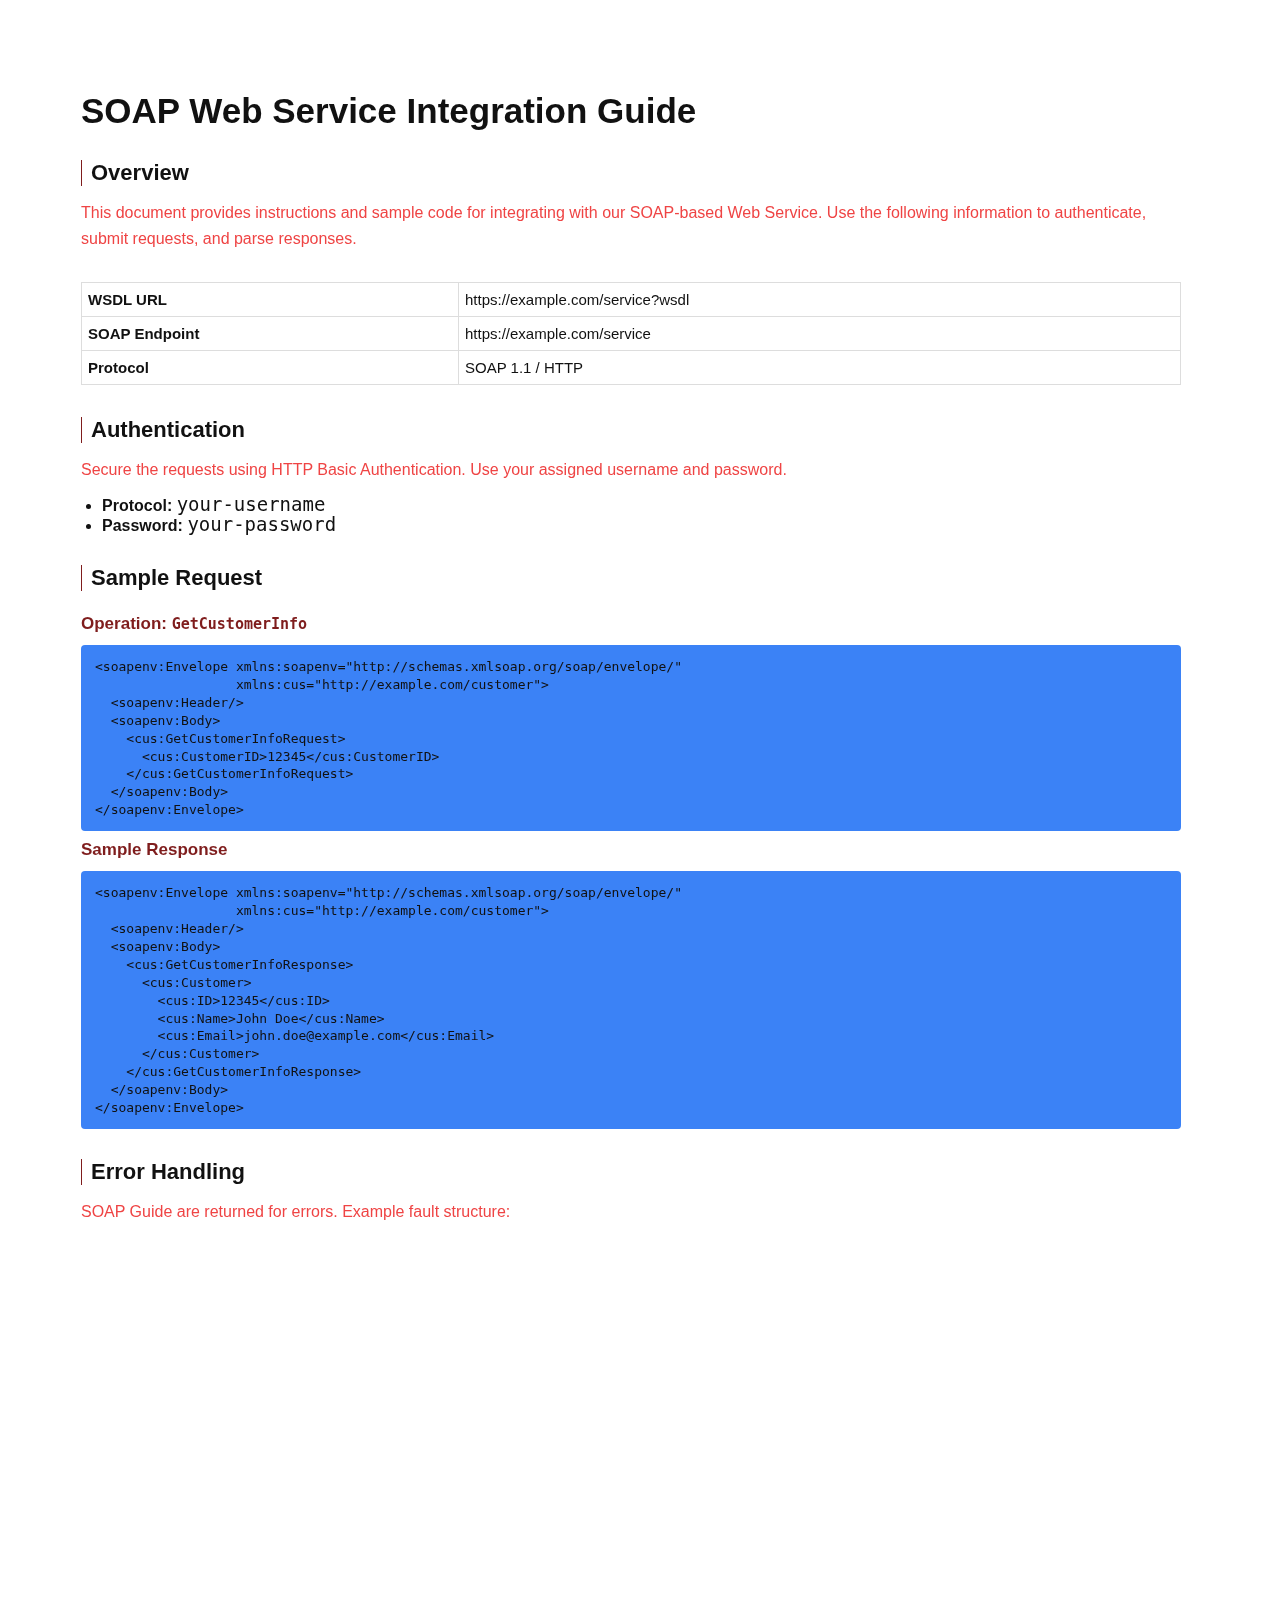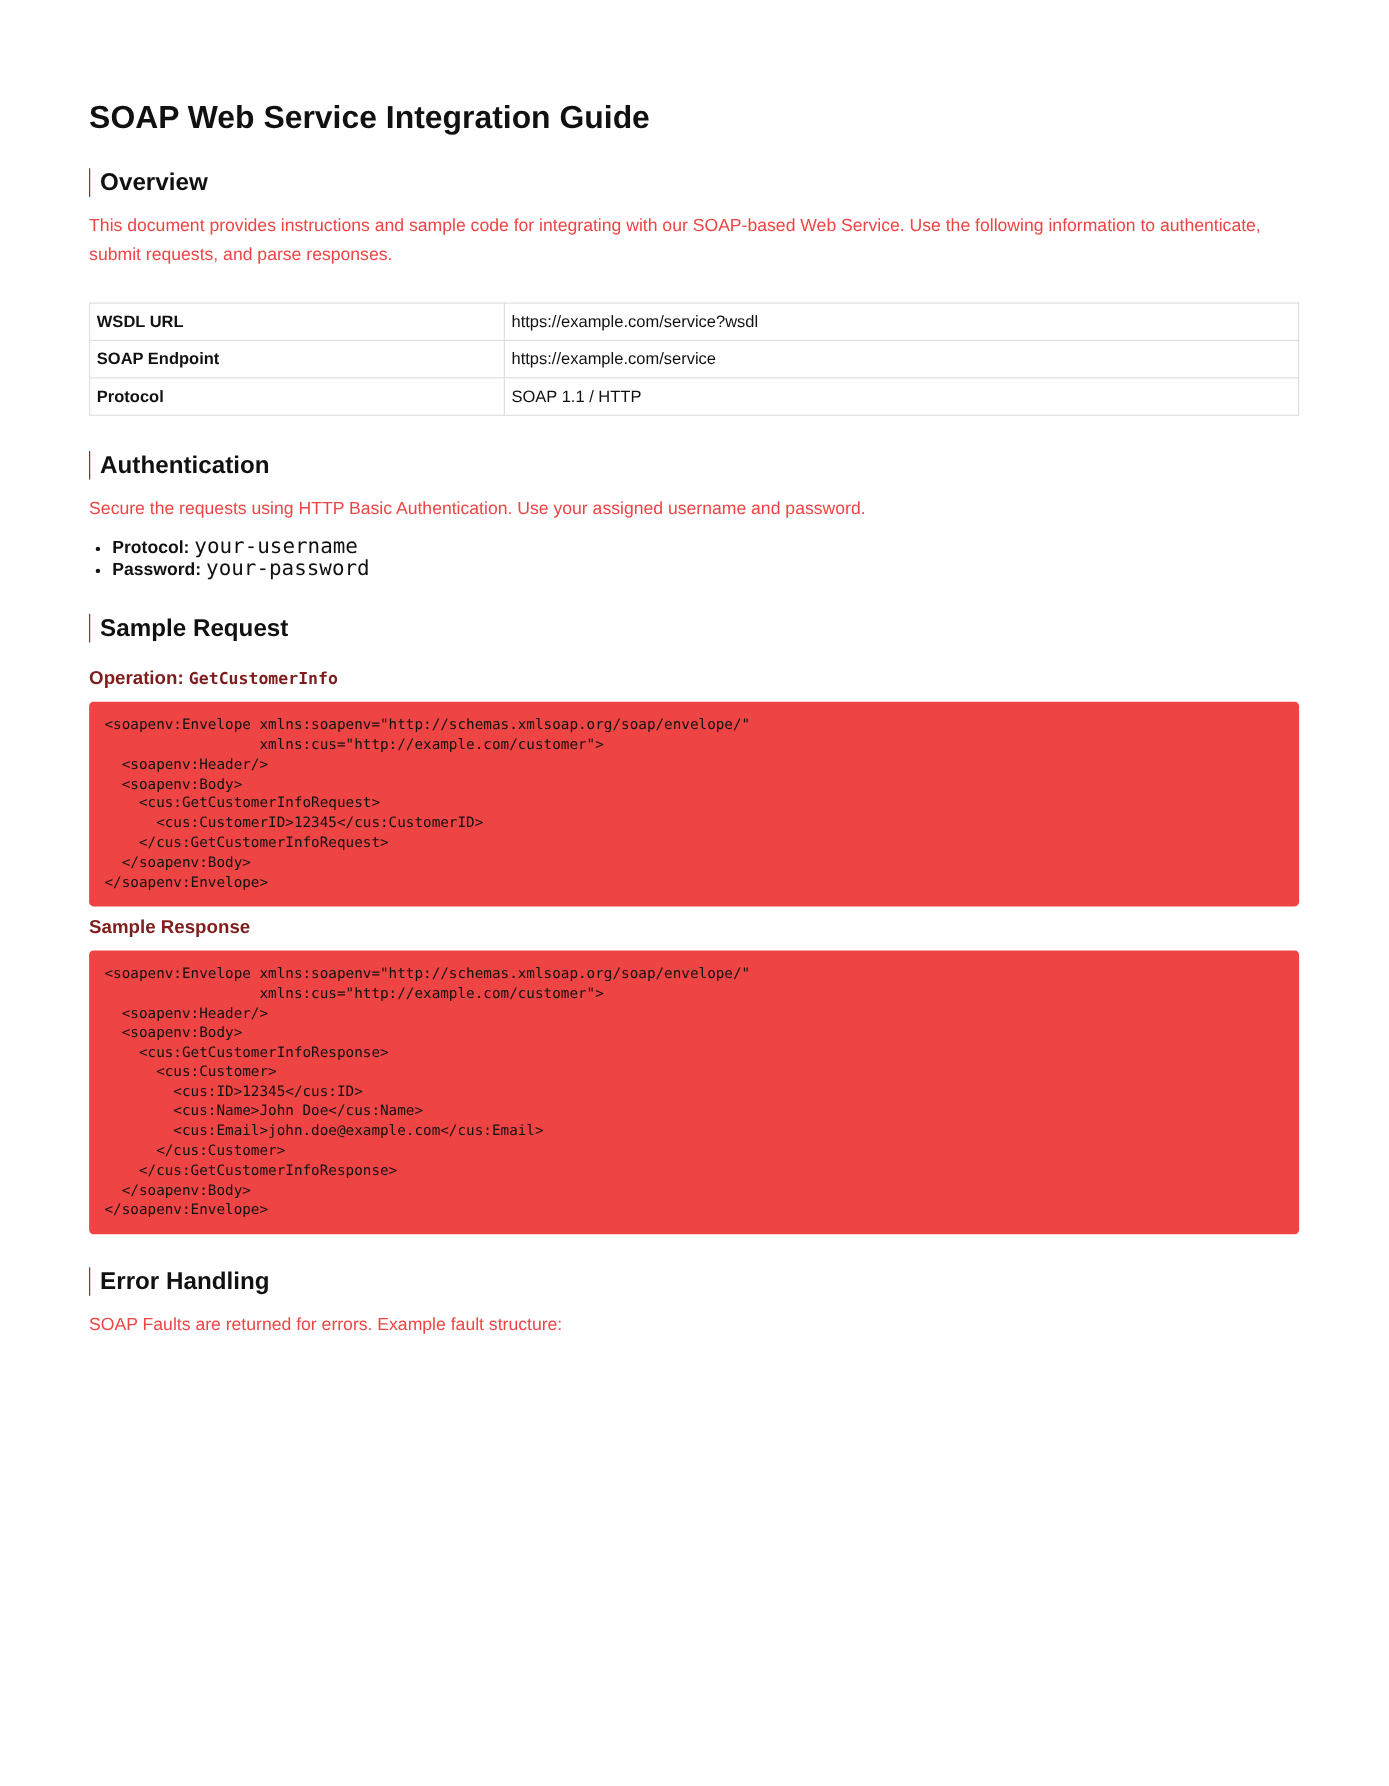--- a/index.html
+++ b/index.html
@@ -9,21 +9,21 @@
       min-height: 1624px;
       font-family: "Liberation Sans", sans-serif;
       color: #111111;
     }
     .page {
       padding: 60px 82px 80px 81px;
       width: 1263px;
     }
     h1 {
       font-family: "Liberation Sans", sans-serif;
-      font-size: 29px;
+      font-size: 35px;
       font-weight: bold;
       margin: 30px 0 28px 0;
       line-height: 1.2;
       color: #111;
     }
     h2 {
       font-family: "Liberation Sans", sans-serif;
       font-size: 22px;
       font-weight: bold;
       margin: 0;
@@ -81,21 +81,21 @@
       line-height: 19px;
     }
     ul.creds li b { font-weight: bold; }
     ul.creds code { font-size: 19px; }
 
     
     .sec-request { margin-top: 30px; }
     .op-heading { margin-top: 22px; }
     .op-heading code { font-size: 15px; font-weight: bold; }
     pre.codeblock {
-      background: #ef4444;
+      background: #3b82f6;
       border-radius: 4px;
       margin: 10px 0 0 0;
       padding: 13px 14px 12px 14px;
       width: 1100px;
       font-family: "DejaVu Sans Mono", monospace;
       font-size: 13px;
       line-height: 17.9px;
       color: #111;
       white-space: pre;
       overflow: hidden;
@@ -179,16 +179,16 @@
         &lt;cus:Name&gt;John Doe&lt;/cus:Name&gt;
         &lt;cus:Email&gt;john.doe@example.com&lt;/cus:Email&gt;
       &lt;/cus:Customer&gt;
     &lt;/cus:GetCustomerInfoResponse&gt;
   &lt;/soapenv:Body&gt;
 &lt;/soapenv:Envelope&gt;</pre>
   </section>
 
   <section class="section sec-error">
     <h2>Error Handling</h2>
-    <p>SOAP Faults are returned for errors. Example fault structure:</p>
+    <p>SOAP Guide are returned for errors. Example fault structure:</p>
   </section>
 
 </div>
 
 </body></html>

